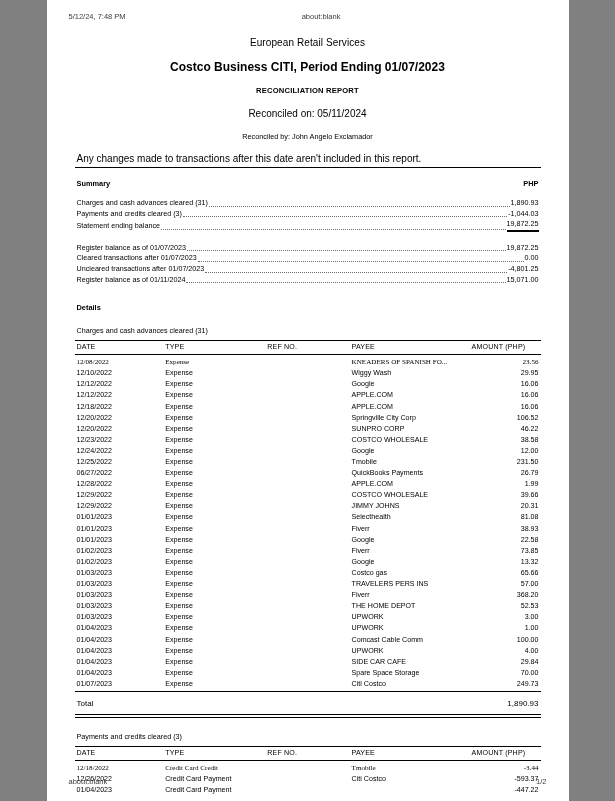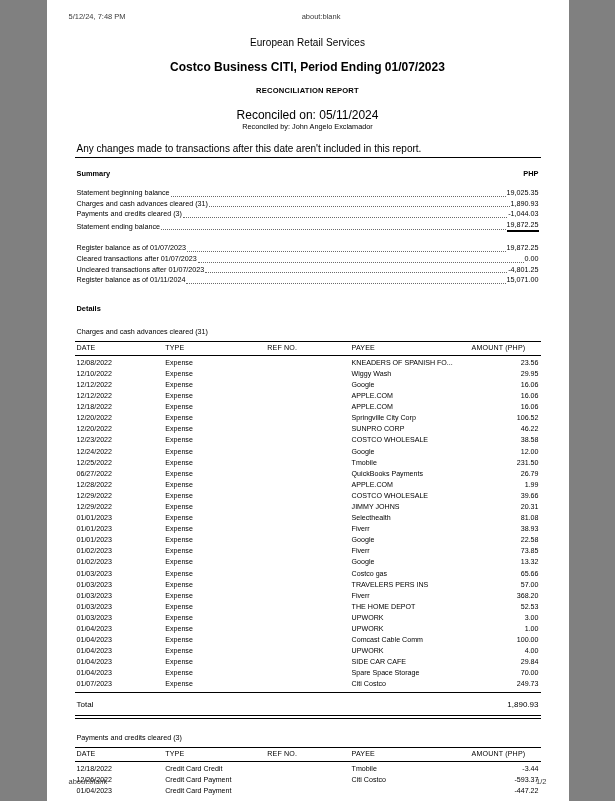--- a/index.html
+++ b/index.html
@@ -60,21 +60,22 @@
     font-weight: bold;
     margin-bottom: 12px;
   }
   .doc-reporttype {
     font-size: 7.6px;
     font-weight: bold;
     margin-bottom: 13px;
     letter-spacing: .2px;
   }
   .doc-reconciled-on {
-    font-size: 12px;
+    font-size: 10px;
+    margin-bottom: 13px;
     text-align: center;
   }
   .doc-reconciled-by {
     font-size: 7.3px;
     margin-bottom: 12px;
   }
   .note-row {
     font-size: 10px;
     padding: 0 0 3px 2px;
     border-bottom: 1.2px solid #000;
@@ -138,21 +139,21 @@
     border-bottom: 1.2px solid #000;
     letter-spacing: .15px;
   }
   table.txn tbody td {
     padding: 1.55px 2px;
     vertical-align: top;
     white-space: nowrap;
     overflow: hidden;
     text-overflow: ellipsis;
   }
-  table.txn tbody tr:first-child td { padding-top: 3px; }
+  table.txn tbody tr:first-child td { padding-top: 3px; font-family: Liberation Serif, serif; }
   .col-date { width: 19%; }
   .col-type { width: 22%; }
   .col-ref  { width: 18%; }
   .col-payee{ width: 26%; }
   .col-amt  { width: 15%; text-align: right; }
   th.col-amt { text-align: right; }
   .table-bottom-rule {
     border-bottom: 1.2px solid #000;
     margin-top: 2px;
   }
@@ -203,25 +204,20 @@
 
     <div class="note-row">Any changes made to transactions after this date aren't included in this report.</div>
 
     <div class="section-head">
       <span>Summary</span>
       <span>PHP</span>
     </div>
 
     <div class="summary-group" id="summary-group-1">
         <div class="sum-row">
-          <span class="sum-label">Statement beginning balance</span>
-          <span class="sum-dots"></span>
-          <span class="sum-value">19,025.35</span>
-        </div>
-        <div class="sum-row">
           <span class="sum-label">Charges and cash advances cleared (31)</span>
           <span class="sum-dots"></span>
           <span class="sum-value">1,890.93</span>
         </div>
         <div class="sum-row">
           <span class="sum-label">Payments and credits cleared (3)</span>
           <span class="sum-dots"></span>
           <span class="sum-value">-1,044.03</span>
         </div>
         <div class="sum-row total">

